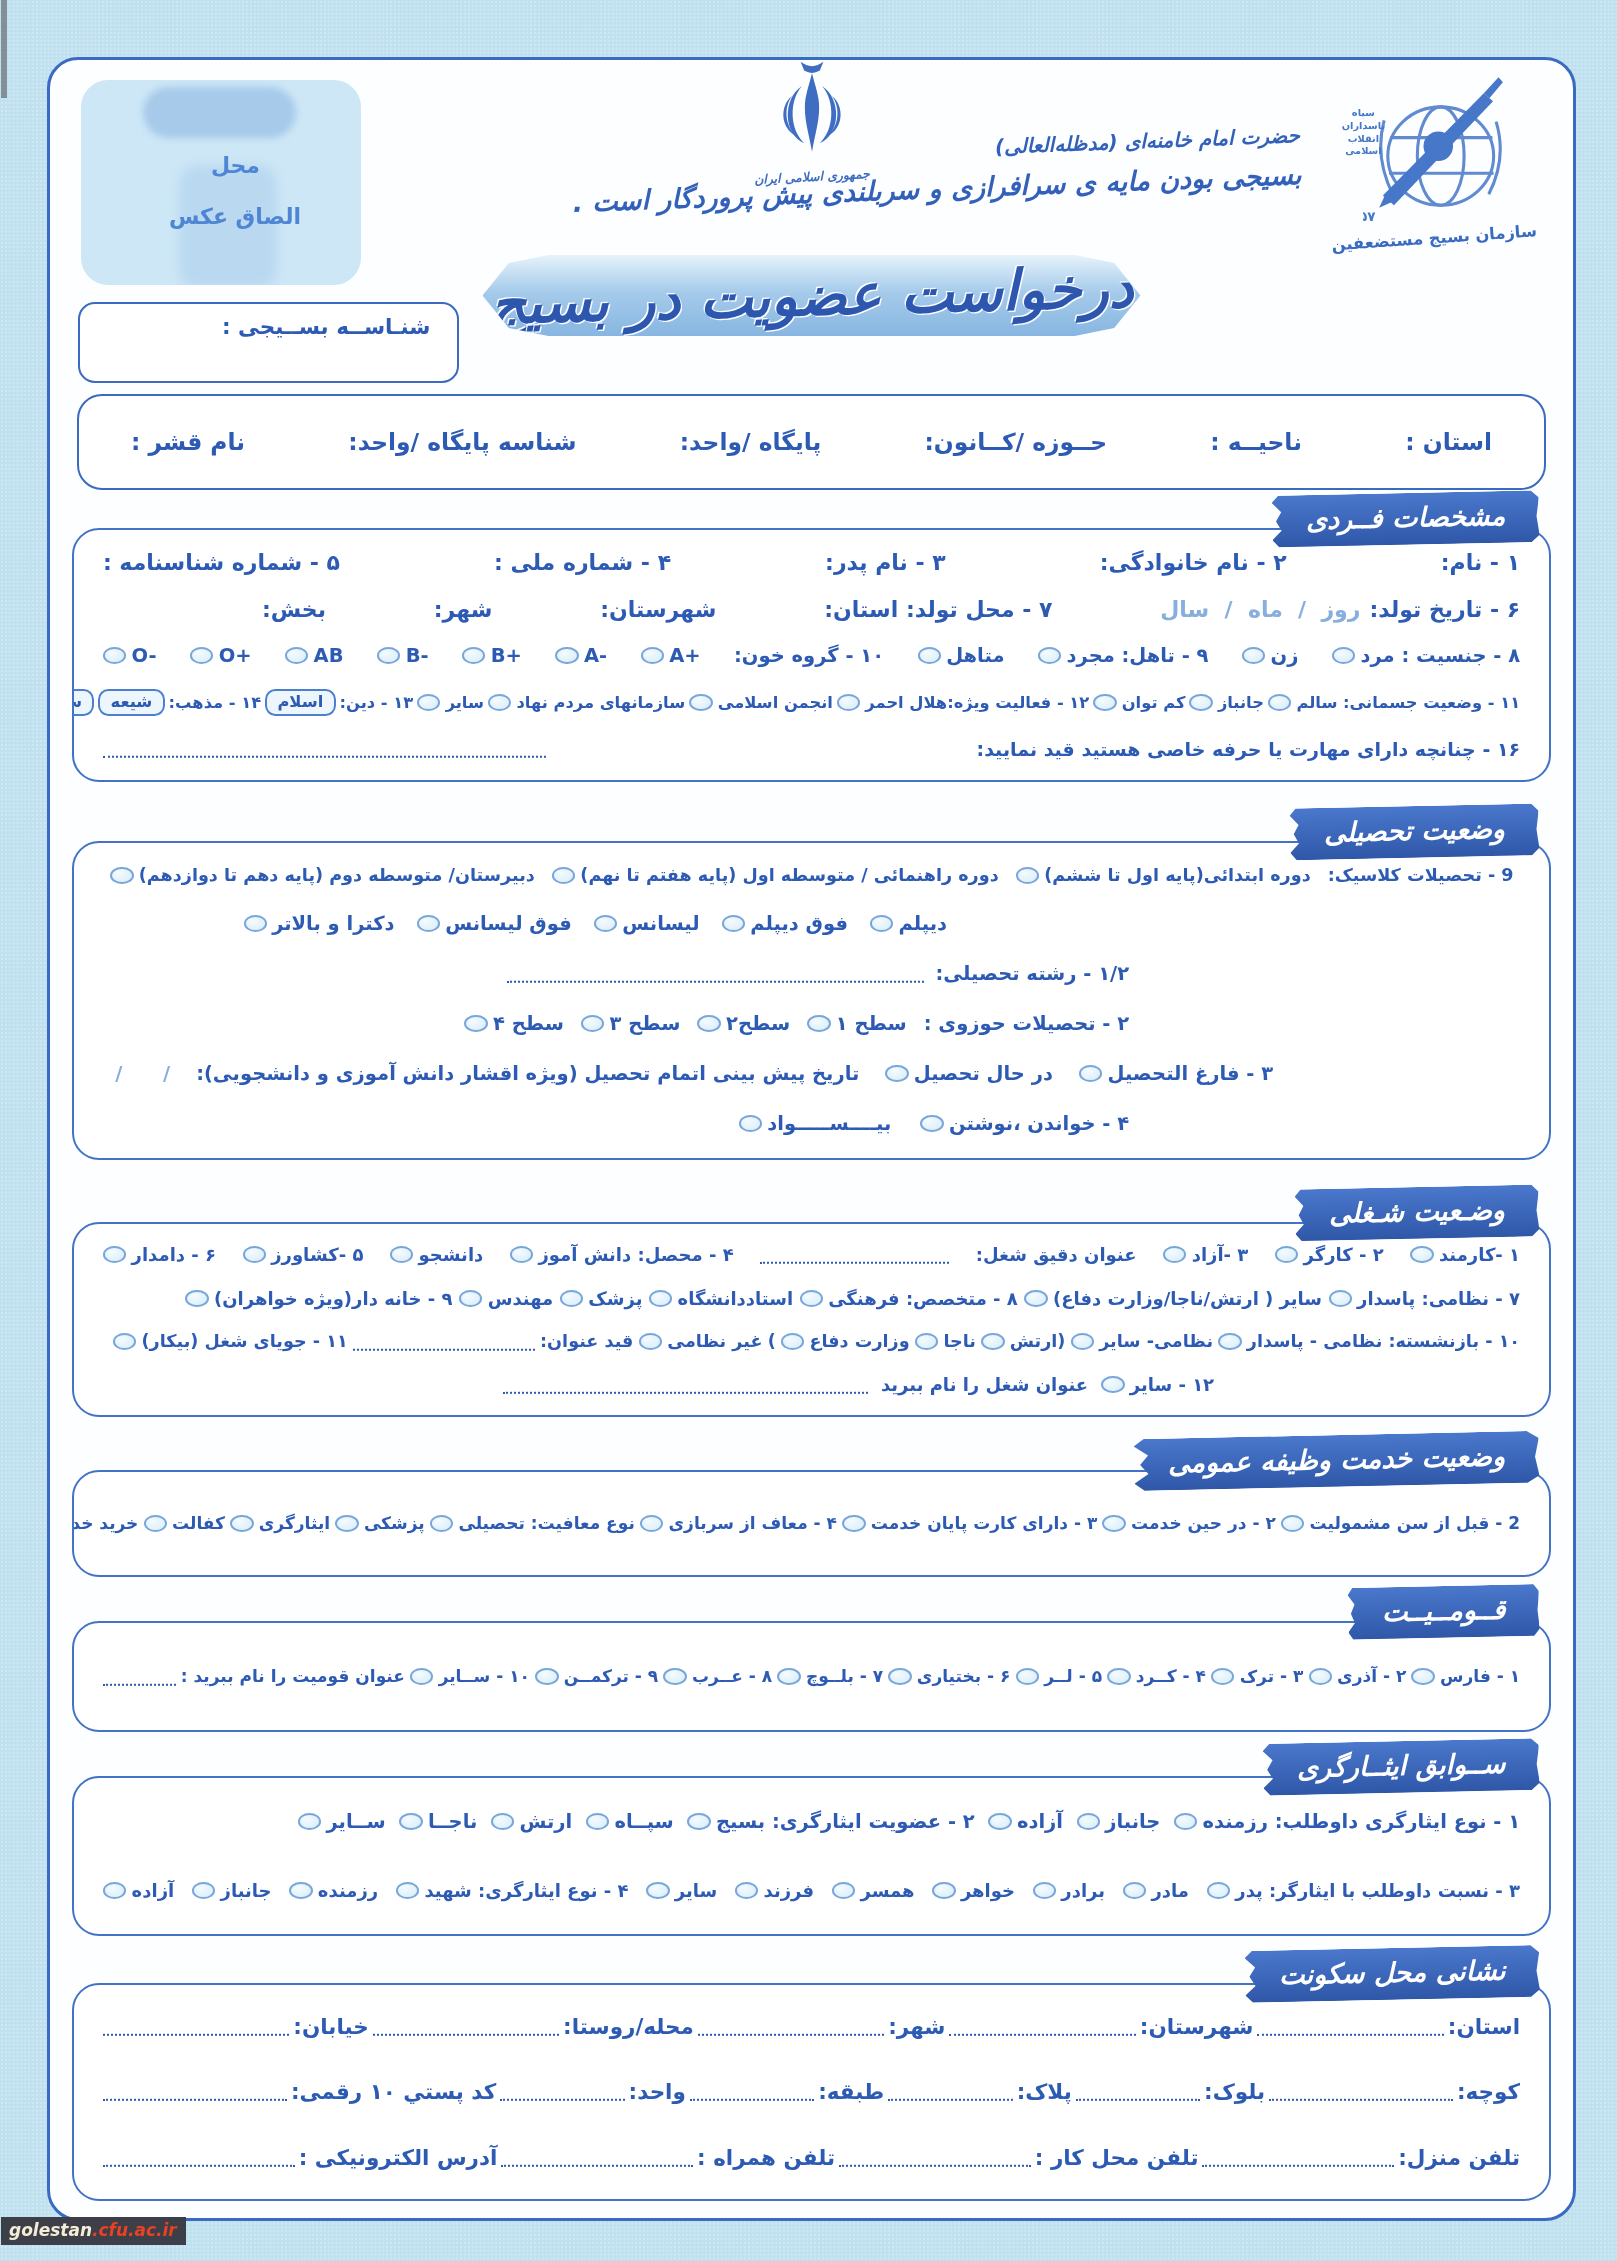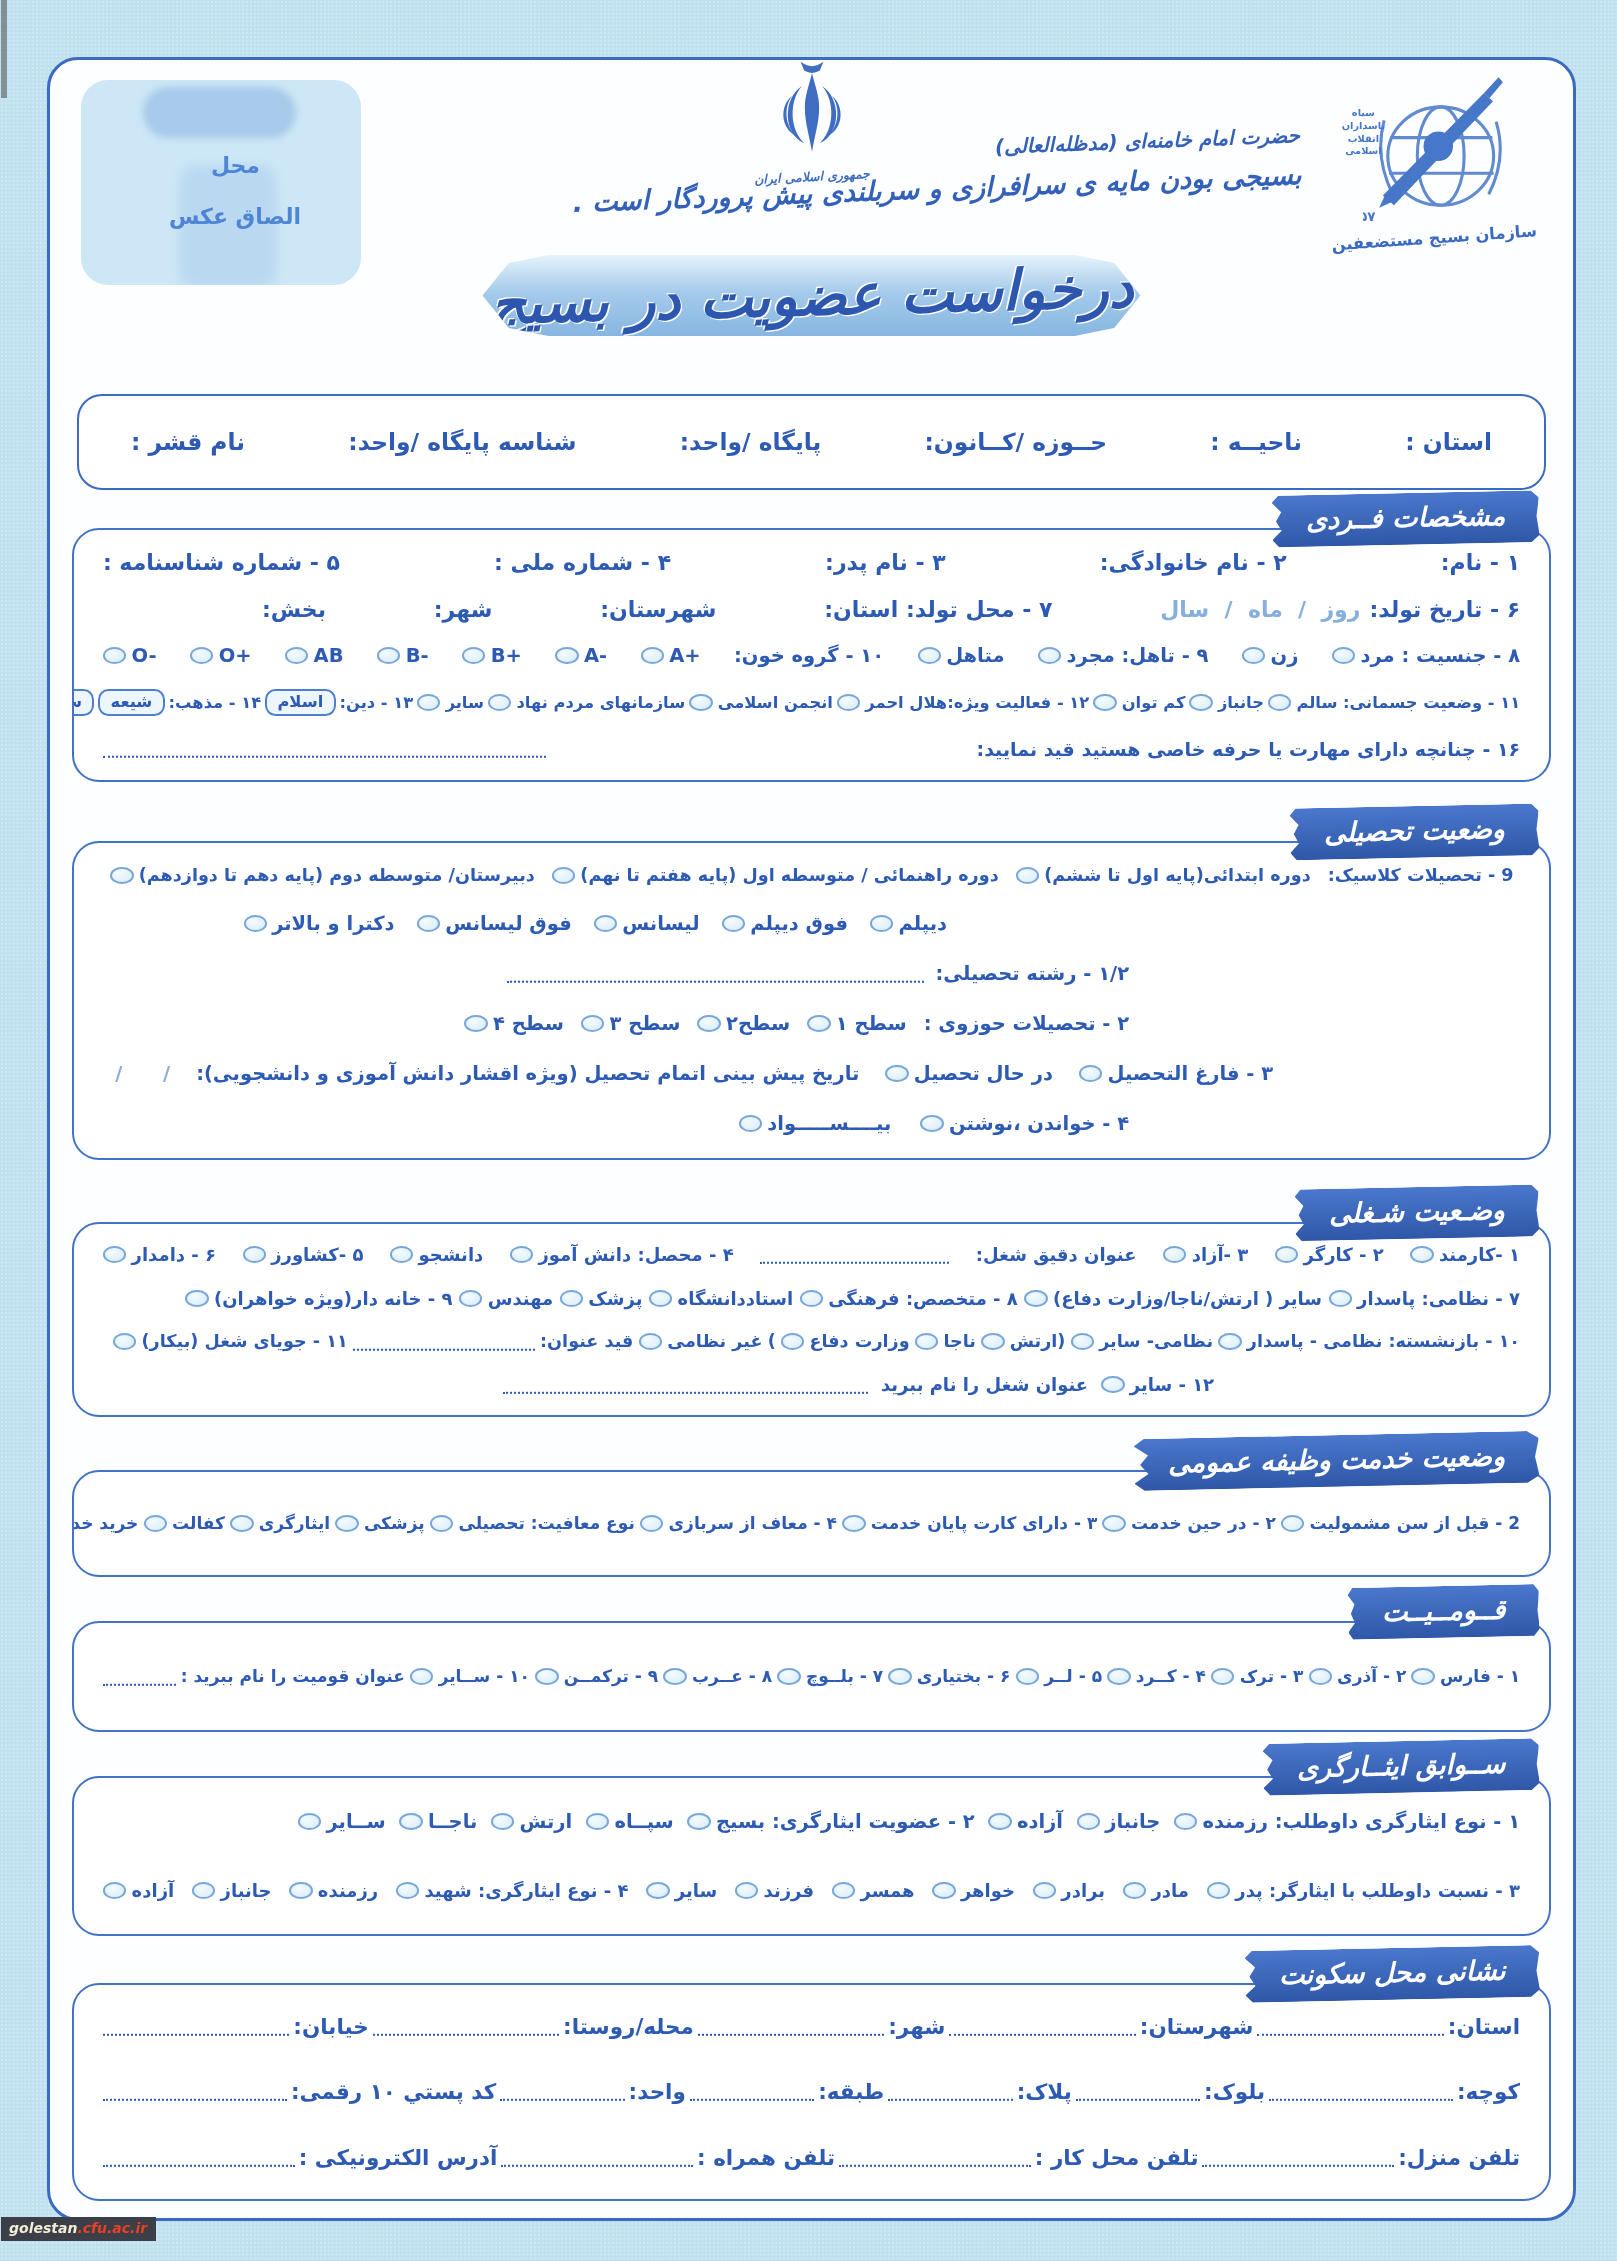--- a/index.html
+++ b/index.html
@@ -70,40 +70,43 @@
   .light{color:#87afde;white-space:pre;}
   .opt{display:flex;align-items:center;column-gap:5.2px;white-space:nowrap;}
   .radio{flex:none;width:23.4px;height:17px;border:2px solid #79a7da;border-radius:50%;
     background:radial-gradient(ellipse at 35% 30%,#f4fbfe,#d8ecf9);box-sizing:border-box;}
   .badge{border:2px solid #4d7fd0;border-radius:10.4px;padding:0.7px 10.4px 2.6px;background:#eef6fd;white-space:nowrap;}
   .dots{border-bottom:2.3px dotted #2d5bb4;height:1.3px;transform:translateY(7.8px);flex:none;}
   .gapf{flex:1 1 0;}
   .gap{flex:none;}
   
   .watermark{position:absolute;left:0;top:2217px;z-index:5;background:#3c3f47;
-    padding:3.3px 9px 5.2px;font-size:14px;font-weight:bold;font-style:italic;direction:ltr;}
+    padding:3.3px 9px 5.2px;font-size:17px;font-weight:bold;font-style:italic;direction:ltr;}
   .wm1{color:#f3ecd7;}
   .wm2{color:#e84123;}
 </style>
 </head>
 <body>
 
 <div class="scan-edge"></div>
 
 <div class="panel">
 
   <div class="header">
 
     <div class="photo-box">
       <div class="g1"></div>
       <div class="g2"></div>
       <div class="photo-line1">محل</div>
       <div class="photo-line2">الصاق عکس</div>
     </div>
 
+    <div class="basij-box">
+      <div class="basij-label">شنـاســه بســیجی :</div>
+    </div>
 
     <div class="emblem-wrap">
       <svg width="86" height="107" viewBox="0 0 120 150">
         <g fill="#3f6dc1">
           <path d="M44 4 q16 12 32 0 l-5 12 q-11 7 -22 0 z"></path>
           <path d="M60 20 c-5 20 -10 32 -10 48 c0 20 5 34 10 62 c5 -28 10 -42 10 -62 c0 -16 -5 -28 -10 -48 z"></path>
           <path d="M46 38 c-18 20 -18 60 3 80 c-29 -12 -31 -62 -3 -80 z"></path>
           <path d="M32 52 c-12 16 -10 42 6 56 c-22 -10 -24 -42 -6 -56 z"></path>
           <path d="M74 38 c18 20 18 60 -3 80 c29 -12 31 -62 3 -80 z"></path>
           <path d="M88 52 c12 16 10 42 -6 56 c22 -10 24 -42 6 -56 z"></path>

